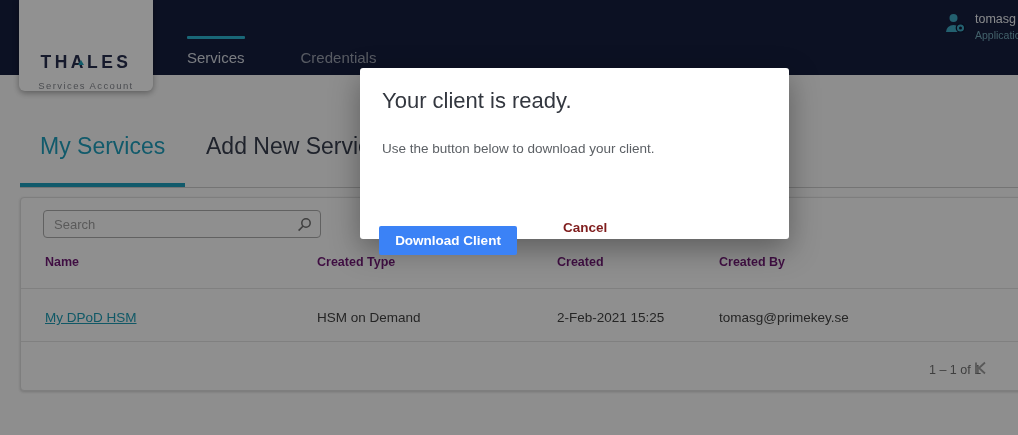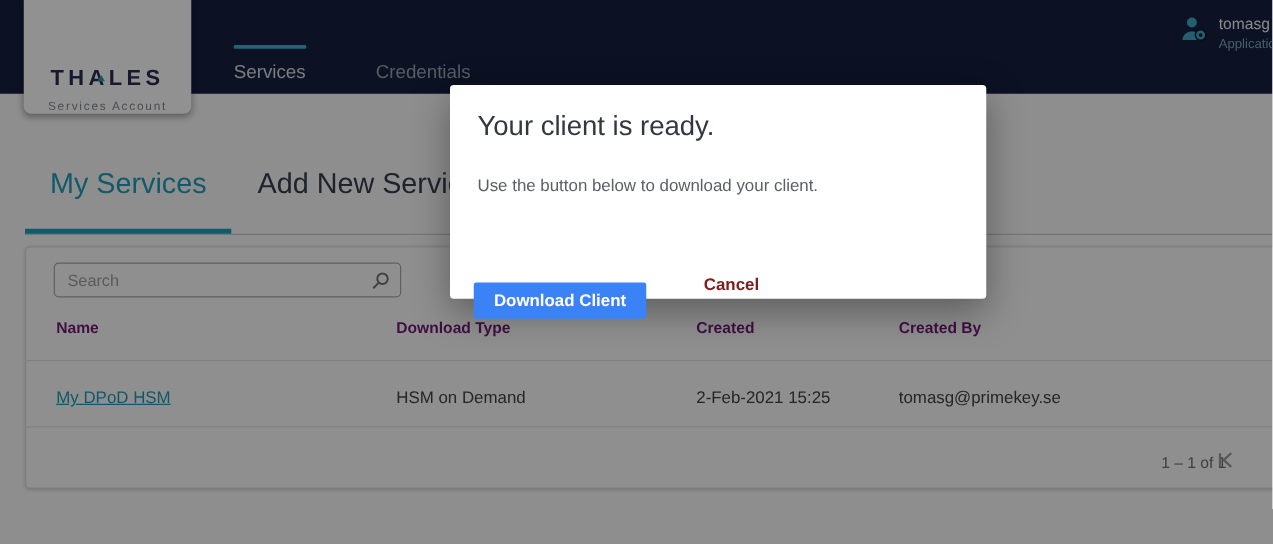--- a/index.html
+++ b/index.html
@@ -127,21 +127,21 @@
   <div class="card">
     <div class="search-wrap">
       <input type="text" placeholder="Search" style="">
       <svg class="search-icon" width="16" height="16" viewBox="0 0 16 16">
         <circle cx="10" cy="6" r="4.2" fill="none" stroke="#6f6f6f" stroke-width="1.5"></circle>
         <line x1="6.9" y1="9.3" x2="2.6" y2="13.6" stroke="#6f6f6f" stroke-width="1.6"></line>
       </svg>
     </div>
 
     <div class="th col-0">Name</div>
-    <div class="th col-1">Download Type</div>
+    <div class="th col-1">Created Type</div>
     <div class="th col-2">Created</div>
     <div class="th col-3">Created By</div>
     <div class="th-border"></div>
 
     <div>
       <span class="td col-0 row-link">My DPoD HSM</span>
       <span class="td col-1">HSM on Demand</span>
       <span class="td col-2">2-Feb-2021 15:25</span>
       <span class="td col-3">tomasg@primekey.se</span>
     </div>

